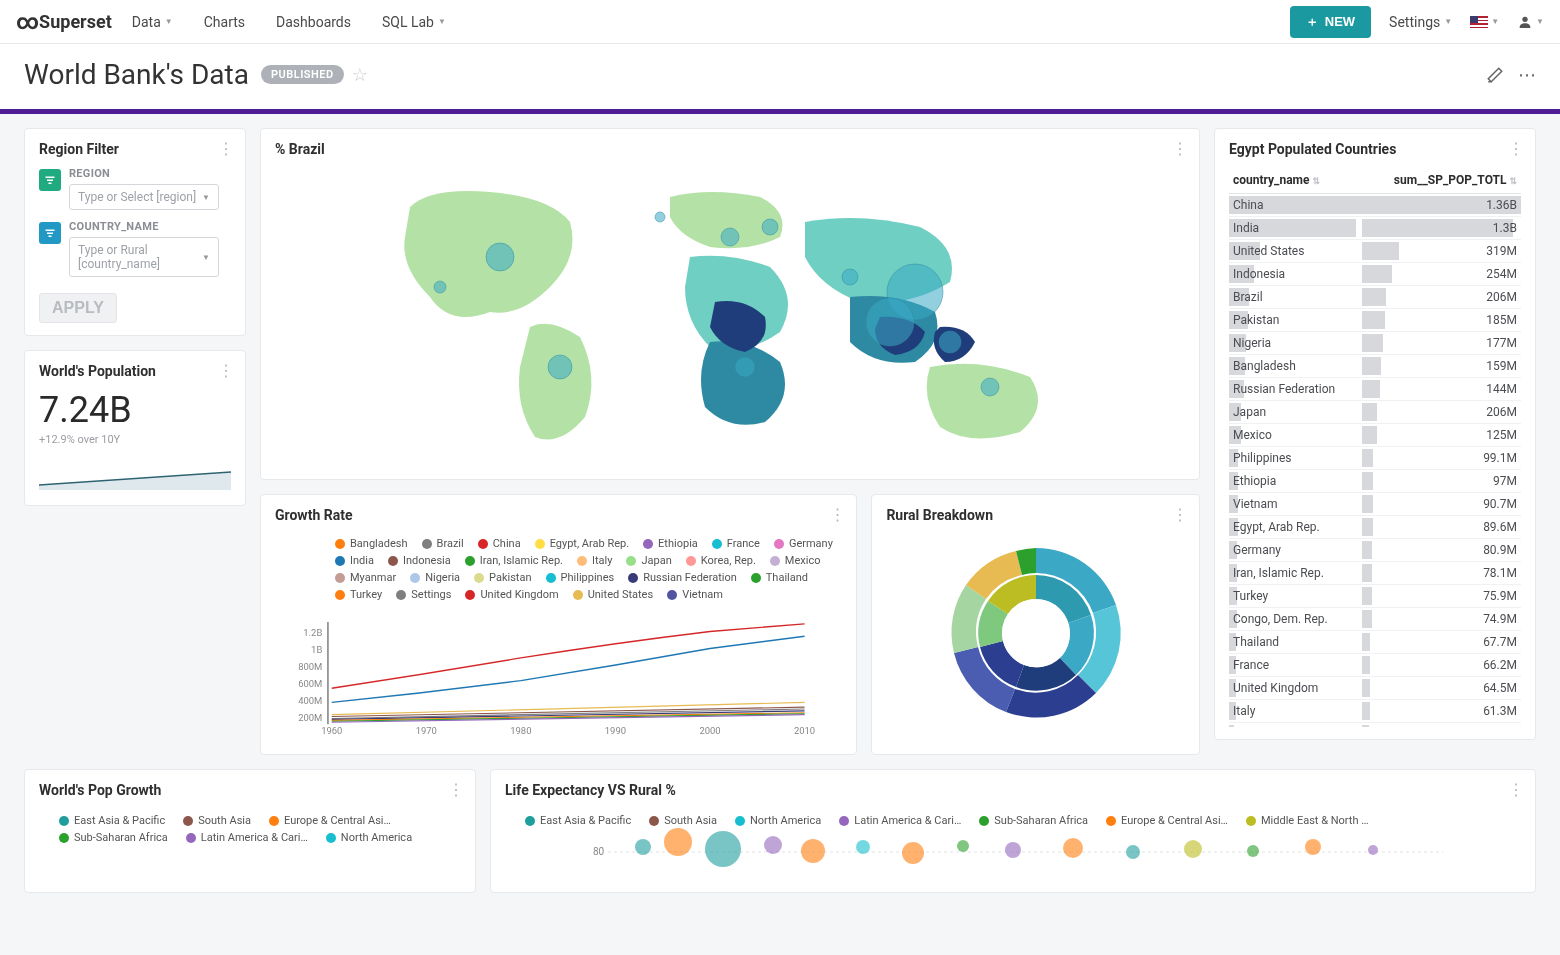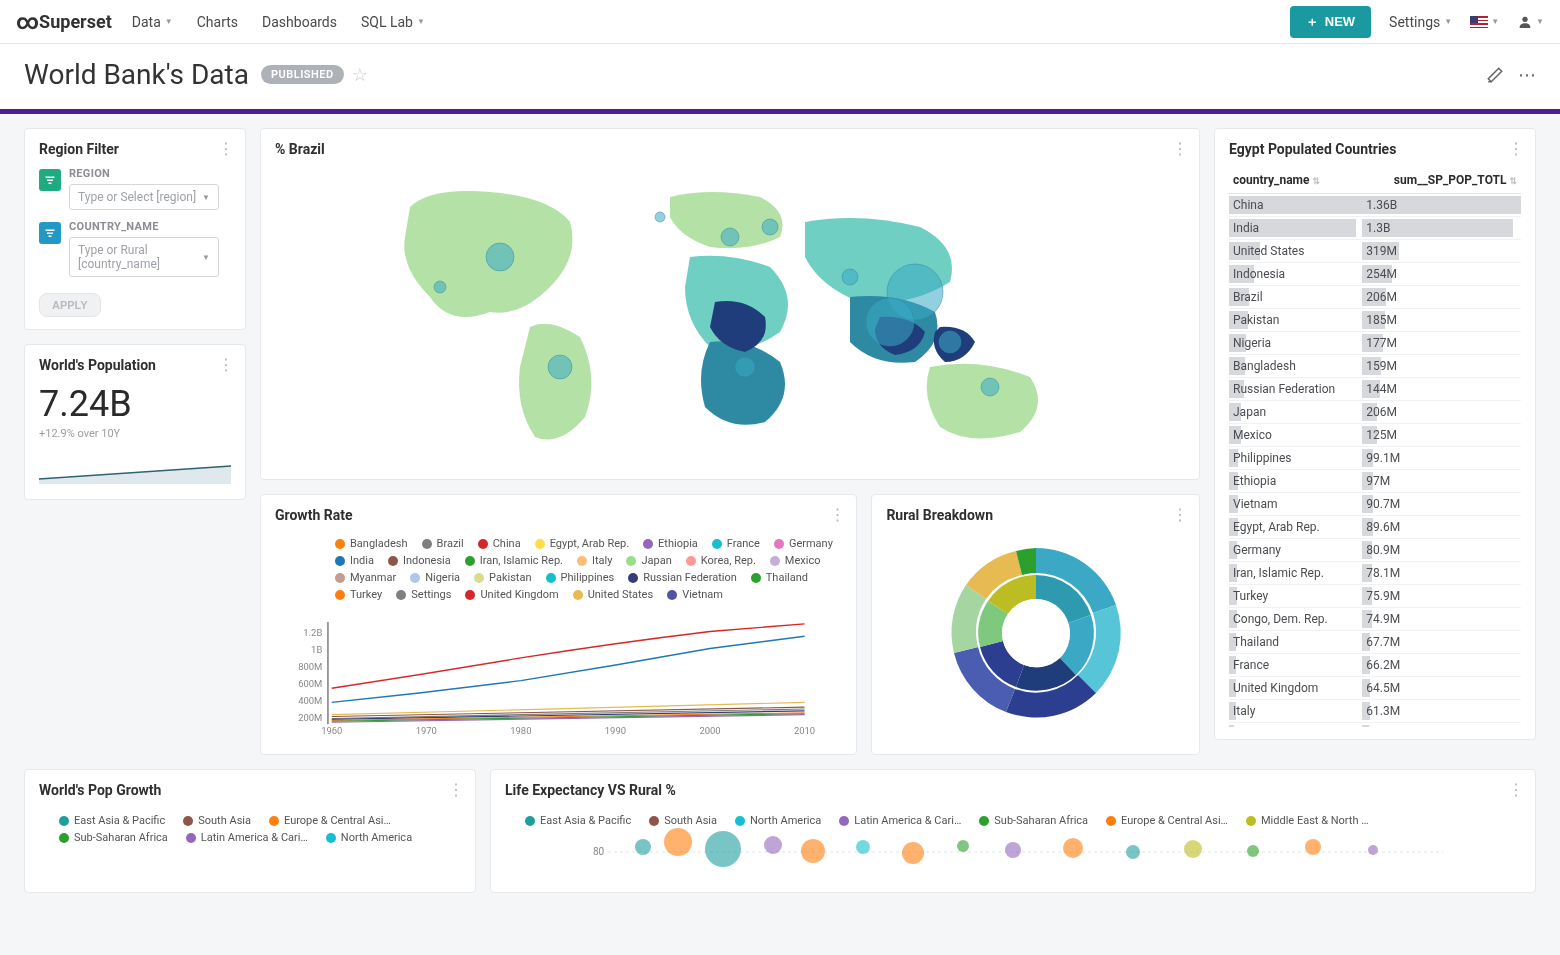--- a/index.html
+++ b/index.html
@@ -1,20 +1,20 @@
 <!DOCTYPE html>
 <html><head>
 <meta charset="utf-8">
 <style>
 * { box-sizing: border-box; margin: 0; padding: 0; }
 body { font-family: -apple-system, BlinkMacSystemFont, "Segoe UI", Roboto, Helvetica, Arial, sans-serif; background: #f5f6f8; color: #333; font-size: 13px; }
 .topnav { background: #fff; border-bottom: 1px solid #e6e8eb; height: 44px; display: flex; align-items: center; padding: 0 16px; }
 .logo { display: flex; align-items: center; font-weight: 700; font-size: 18px; color: #323232; margin-right: 20px; }
 .logo-icon { font-size: 22px; margin-right: 4px; letter-spacing: -4px; }
-.nav-items { display: flex; gap: 24px; flex: 1; }
+.nav-items { display: flex; gap: 31px; flex: 1; }
 .nav-item { color: #4a4a4a; font-size: 14px; cursor: pointer; display: flex; align-items: center; gap: 4px; }
 .caret { font-size: 8px; color: #999; }
 .nav-right { display: flex; align-items: center; gap: 18px; }
 .btn-new { background: #1a99a0; color: #fff; border: none; padding: 7px 16px; border-radius: 4px; font-weight: 600; font-size: 13px; cursor: pointer; display: flex; align-items: center; gap: 6px; }
 .flag { width: 18px; height: 12px; background: linear-gradient(to bottom, #b22234 0%, #b22234 15%, #fff 15%, #fff 30%, #b22234 30%, #b22234 45%, #fff 45%, #fff 60%, #b22234 60%, #b22234 75%, #fff 75%, #fff 90%, #b22234 90%); position: relative; }
 .flag::before { content:''; position:absolute; top:0; left:0; width:8px; height:7px; background:#3c3b6e; }
 .user-icon { width: 16px; height: 16px; display: inline-block; }
 
 .header-row { background: #fff; padding: 14px 24px 18px; border-bottom: 5px solid #4c1d95; display: flex; align-items: center; }
 .dash-title { font-size: 28px; font-weight: 400; color: #333; margin-right: 12px; }
@@ -24,37 +24,37 @@
 .pencil { width:18px; height:18px; }
 .card { background: #fff; border: 1px solid #e6e8eb; border-radius: 4px; padding: 12px 14px; position: relative; }
 .card-title { font-size: 14px; font-weight: 700; color: #2f2f2f; margin-bottom: 10px; }
 .card-menu { position: absolute; top: 10px; right: 10px; color: #b4b7bd; font-size: 16px; cursor: pointer; letter-spacing: 1px; }
 
 
 .filter-row { display: flex; align-items: flex-start; gap: 8px; margin-bottom: 10px; }
 .filter-icon { width: 22px; height: 22px; background: #1fab7f; border-radius: 3px; display: flex; align-items: center; justify-content: center; color: #fff; font-size: 12px; flex-shrink: 0; margin-top: 2px; }
 .filter-label { font-size: 11px; font-weight: 700; color: #8a8d93; letter-spacing: .3px; }
 .filter-select { border: 1px solid #d3d6da; border-radius: 3px; padding: 5px 8px; font-size: 12px; color: #9ea2a8; width: 150px; margin-top: 4px; display: flex; align-items: center; justify-content: space-between; cursor: pointer; }
-.btn-apply { background: #f0f1f3; border: 1px solid #e3e5e8; color: #b8bbc0; font-size: 11px; font-weight: 600; padding: 5px 12px; border-radius: 8px; cursor: not-allowed; margin-top: 6px; }
+.btn-apply { background: #f0f1f3; border: 1px solid #e3e5e8; color: #b8bbc0; font-size: 16px; font-weight: 600; padding: 5px 12px; border-radius: 3px; cursor: not-allowed; margin-top: 6px; }
 
 
 .bignum { font-size: 36px; font-weight: 400; color: #2a2a2a; margin-top: 4px; }
 .subnum { font-size: 11px; color: #9a9da2; margin-top: 2px; }
 .spark { margin-top: 14px; height: 30px; width: 100%; }
 
 
 .map-card { height: 352px; }
 .map-svg { width: 100%; height: 300px; }
 
 
 .tbl { width: 100%; border-collapse: collapse; font-size: 12px; }
 .tbl th { text-align: left; padding: 6px 4px; font-weight: 700; color: #2c2c2c; border-bottom: 1px solid #e3e5e8; font-size: 12px; position: relative; }
 .tbl th.right { text-align: right; }
 .tbl td { padding: 4px 4px; border-bottom: 1px solid #f0f1f3; color: #4b4d52; position: relative; }
-.tbl td.val { text-align: left; font-variant-numeric: tabular-nums; }
+.tbl td.val { text-align: right; font-variant-numeric: tabular-nums; }
 .bar-bg { position: absolute; top: 2px; bottom: 2px; left: 0; background: #d6d8dc; z-index: 0; }
 .cell-text { position: relative; z-index: 1; }
 .sort-ic { color:#bfc2c7; font-size:9px; margin-left:3px; }
 .table-card { height: 612px; overflow: hidden; padding-bottom:0; }
 .tbl-scroll { max-height: 560px; overflow-y: auto; }
 
 
 .left-col { display: flex; flex-direction: column; gap: 14px; width: 222px; flex-shrink:0; }
 .mid-col { flex: 1; display: flex; flex-direction: column; gap: 14px; min-width:0; }
 .right-col { width: 322px; flex-shrink:0; }

